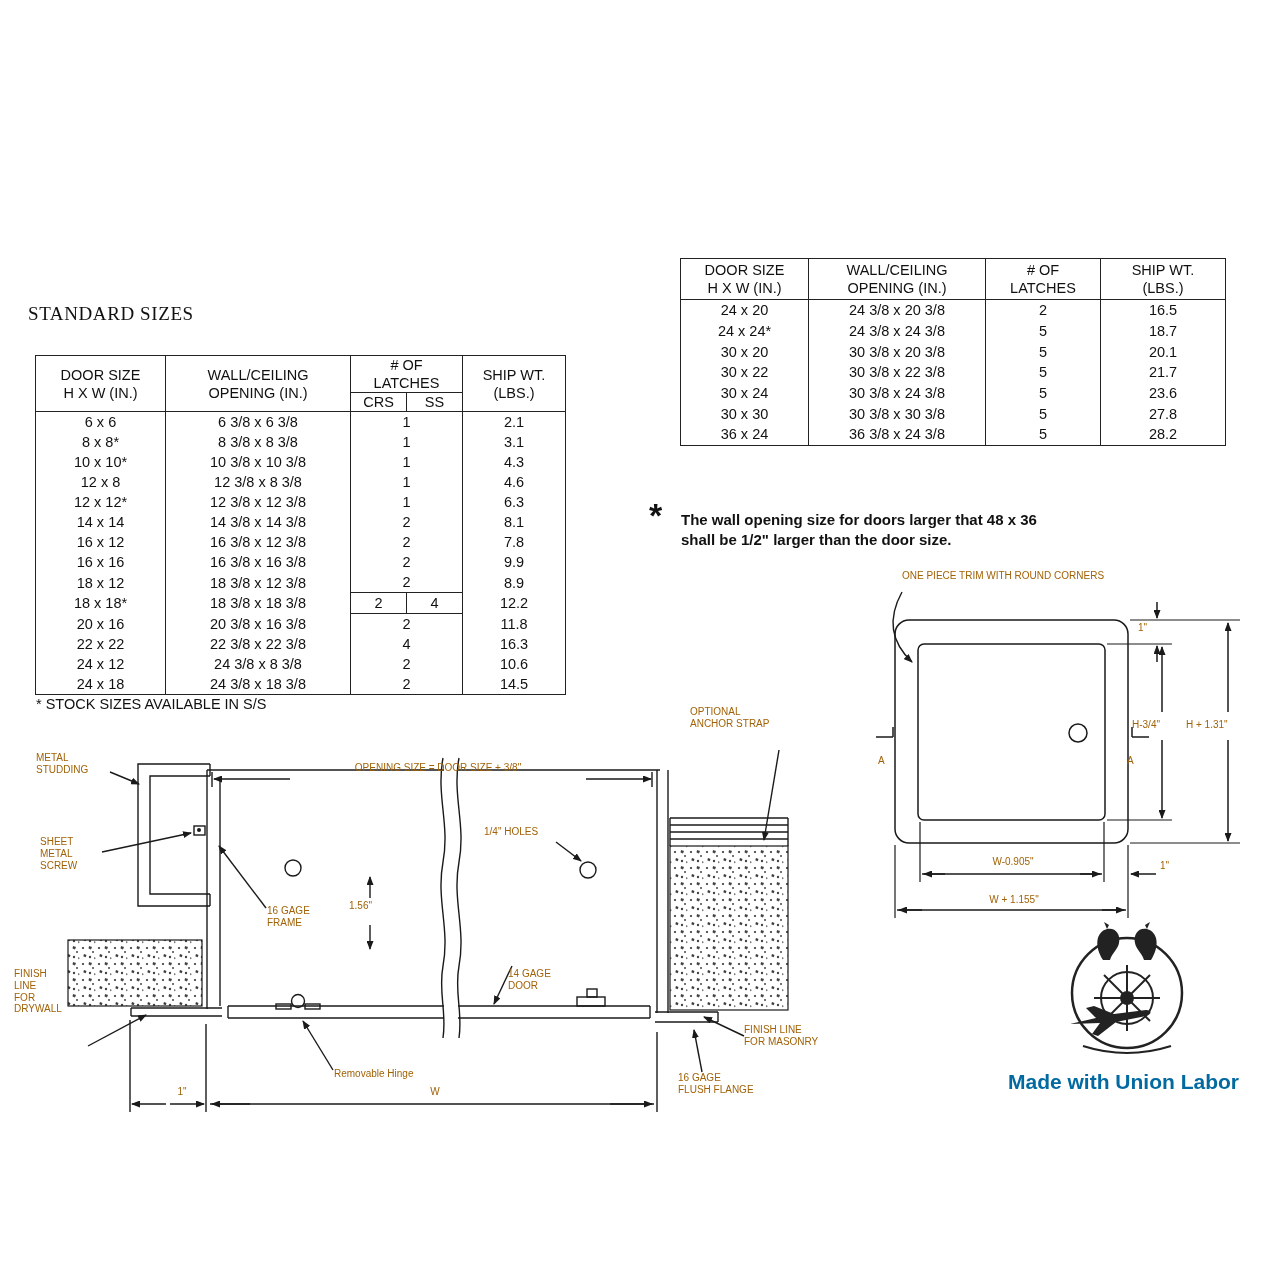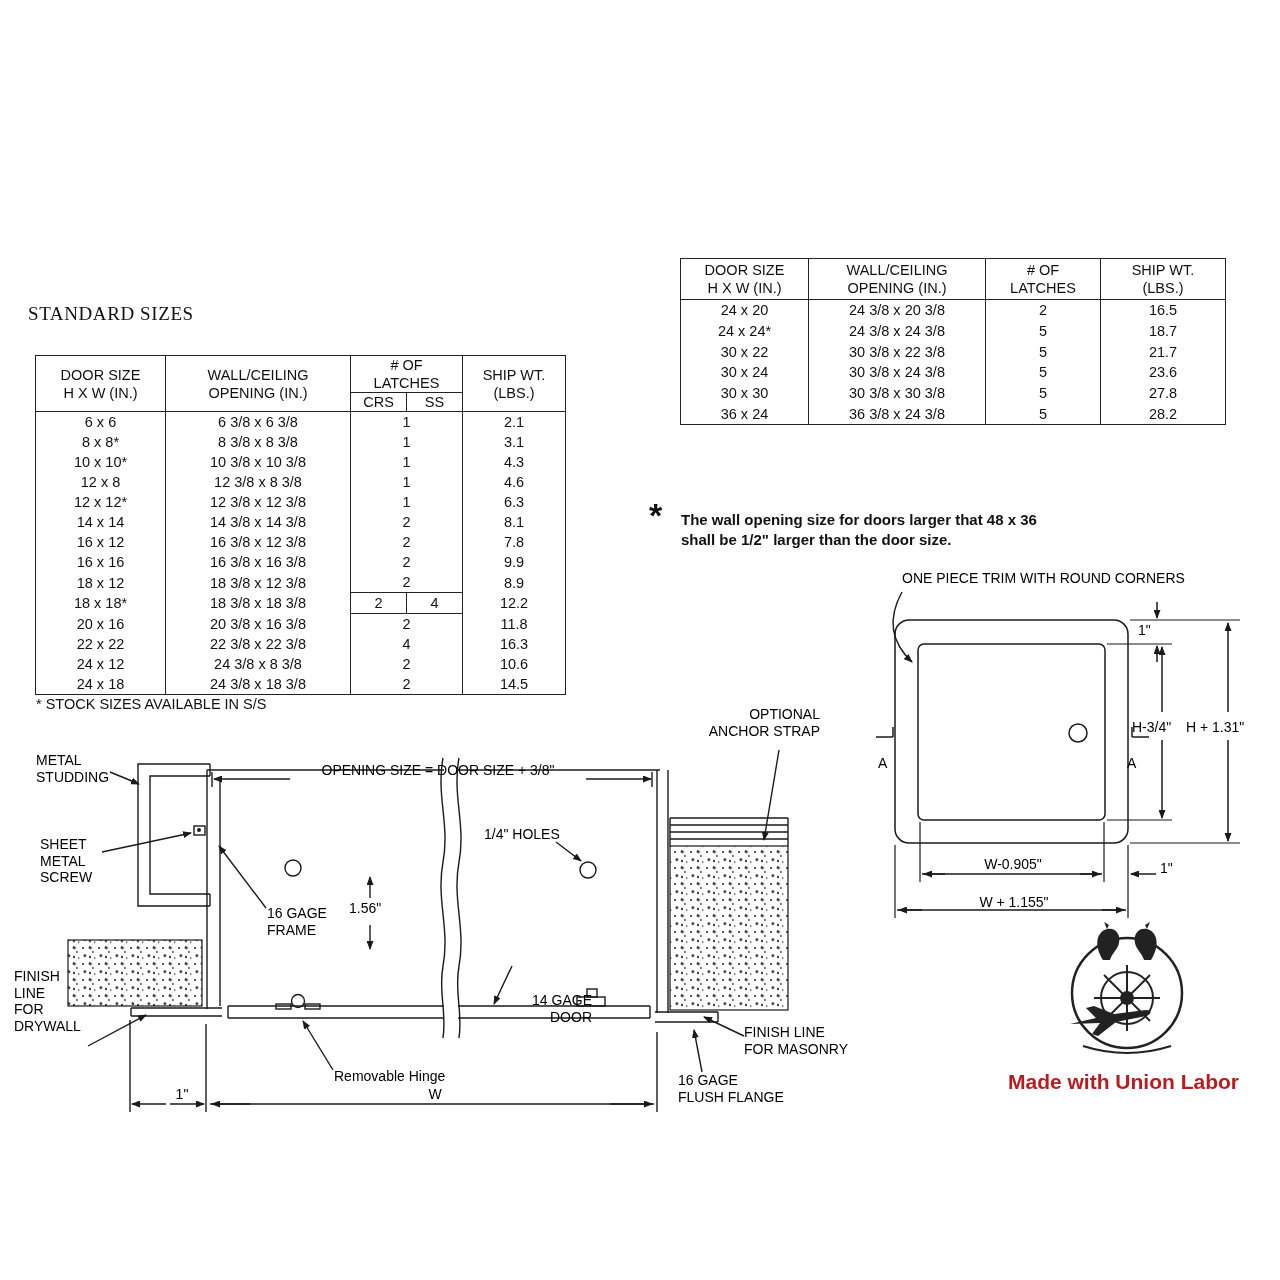--- a/index.html
+++ b/index.html
@@ -1,24 +1,24 @@
 <!DOCTYPE html>
 <html><head>
 <meta charset="utf-8">
 <style>
   html,body{margin:0;padding:0;background:#fff}
   #page{position:relative;width:1280px;height:1280px;background:#fff;overflow:hidden;
         font-family:"Liberation Sans",sans-serif;color:#111}
   #art{position:absolute;left:0;top:0;width:1280px;height:1280px}
   .heading{position:absolute;font-family:"Liberation Serif",serif;font-size:19px;letter-spacing:.6px;color:#111}
-  .label{position:absolute;font-size:14px;line-height:1.18;white-space:pre-line;color:#000000}
+  .label{position:absolute;font-size:10px;line-height:1.18;white-space:pre-line;color:#a16207}
   .note{position:absolute;font-size:14.5px;color:#111}
   .bignote{position:absolute;font-size:15px;font-weight:bold;line-height:1.35;white-space:pre-line;color:#111}
   .bigstar{position:absolute;font-size:34px;font-weight:bold;color:#111}
-  .union{position:absolute;font-size:21px;font-weight:bold;color:#b91c1c}
+  .union{position:absolute;font-size:21px;font-weight:bold;color:#0369a1}
   .tbl-wrap{position:absolute}
   table.spec{border-collapse:collapse;background:#fff;border:1.6px solid #222;font-size:14.5px;color:#111;table-layout:fixed}
   .spec th,.spec td{font-weight:400;text-align:center;padding:0 2px;line-height:1.25;white-space:pre-line;vertical-align:middle}
   .lt{width:530px}
   .rt{width:545px}
   .lt td{height:20px}
   .rt td{height:20.7px}
   .lt thead tr:nth-child(1) th{height:35px}
   .lt thead tr:nth-child(2) th{height:17px}
   .rt thead th{height:40px}
@@ -343,20 +343,26 @@
             <td class="col2">2</td>
             <td class="col3">16.5</td>
           </tr>
           <tr>
             <td class="col0">24 x 24*</td>
             <td class="col1">24 3/8 x 24 3/8</td>
             <td class="col2">5</td>
             <td class="col3">18.7</td>
           </tr>
           <tr>
+            <td class="col0">30 x 20</td>
+            <td class="col1">30 3/8 x 20 3/8</td>
+            <td class="col2">5</td>
+            <td class="col3">20.1</td>
+          </tr>
+          <tr>
             <td class="col0">30 x 22</td>
             <td class="col1">30 3/8 x 22 3/8</td>
             <td class="col2">5</td>
             <td class="col3">21.7</td>
           </tr>
           <tr>
             <td class="col0">30 x 24</td>
             <td class="col1">30 3/8 x 24 3/8</td>
             <td class="col2">5</td>
             <td class="col3">23.6</td>
@@ -384,23 +390,23 @@
 SCREW</div>
   <div class="label" style="left:14px;top:968px">FINISH
 LINE
 FOR
 DRYWALL</div>
   <div class="label" style="left:267px;top:905px">16 GAGE
 FRAME</div>
   <div class="label" style="left:293px;top:762px;width:290px;text-align:center">OPENING SIZE = DOOR SIZE + 3/8"</div>
   <div class="label" style="left:484px;top:826px">1/4" HOLES</div>
   <div class="label" style="left:349px;top:900px">1.56"</div>
-  <div class="label" style="left:508px;top:992px;width:84px;text-align:right">14 GAGE
+  <div class="label" style="left:508px;top:968px;width:84px;text-align:left">14 GAGE
 DOOR</div>
-  <div class="label" style="left:690px;top:706px;width:130px;text-align:right">OPTIONAL
+  <div class="label" style="left:690px;top:706px;width:130px;text-align:left">OPTIONAL
 ANCHOR STRAP</div>
   <div class="label" style="left:744px;top:1024px">FINISH LINE
 FOR MASONRY</div>
   <div class="label" style="left:678px;top:1072px">16 GAGE
 FLUSH FLANGE</div>
   <div class="label" style="left:334px;top:1068px">Removable Hinge</div>
   <div class="label" style="left:162px;top:1086px;width:40px;text-align:center">1"</div>
   <div class="label" style="left:415px;top:1086px;width:40px;text-align:center">W</div>
 
   <div class="label" style="left:902px;top:570px">ONE PIECE TRIM WITH ROUND CORNERS</div>

